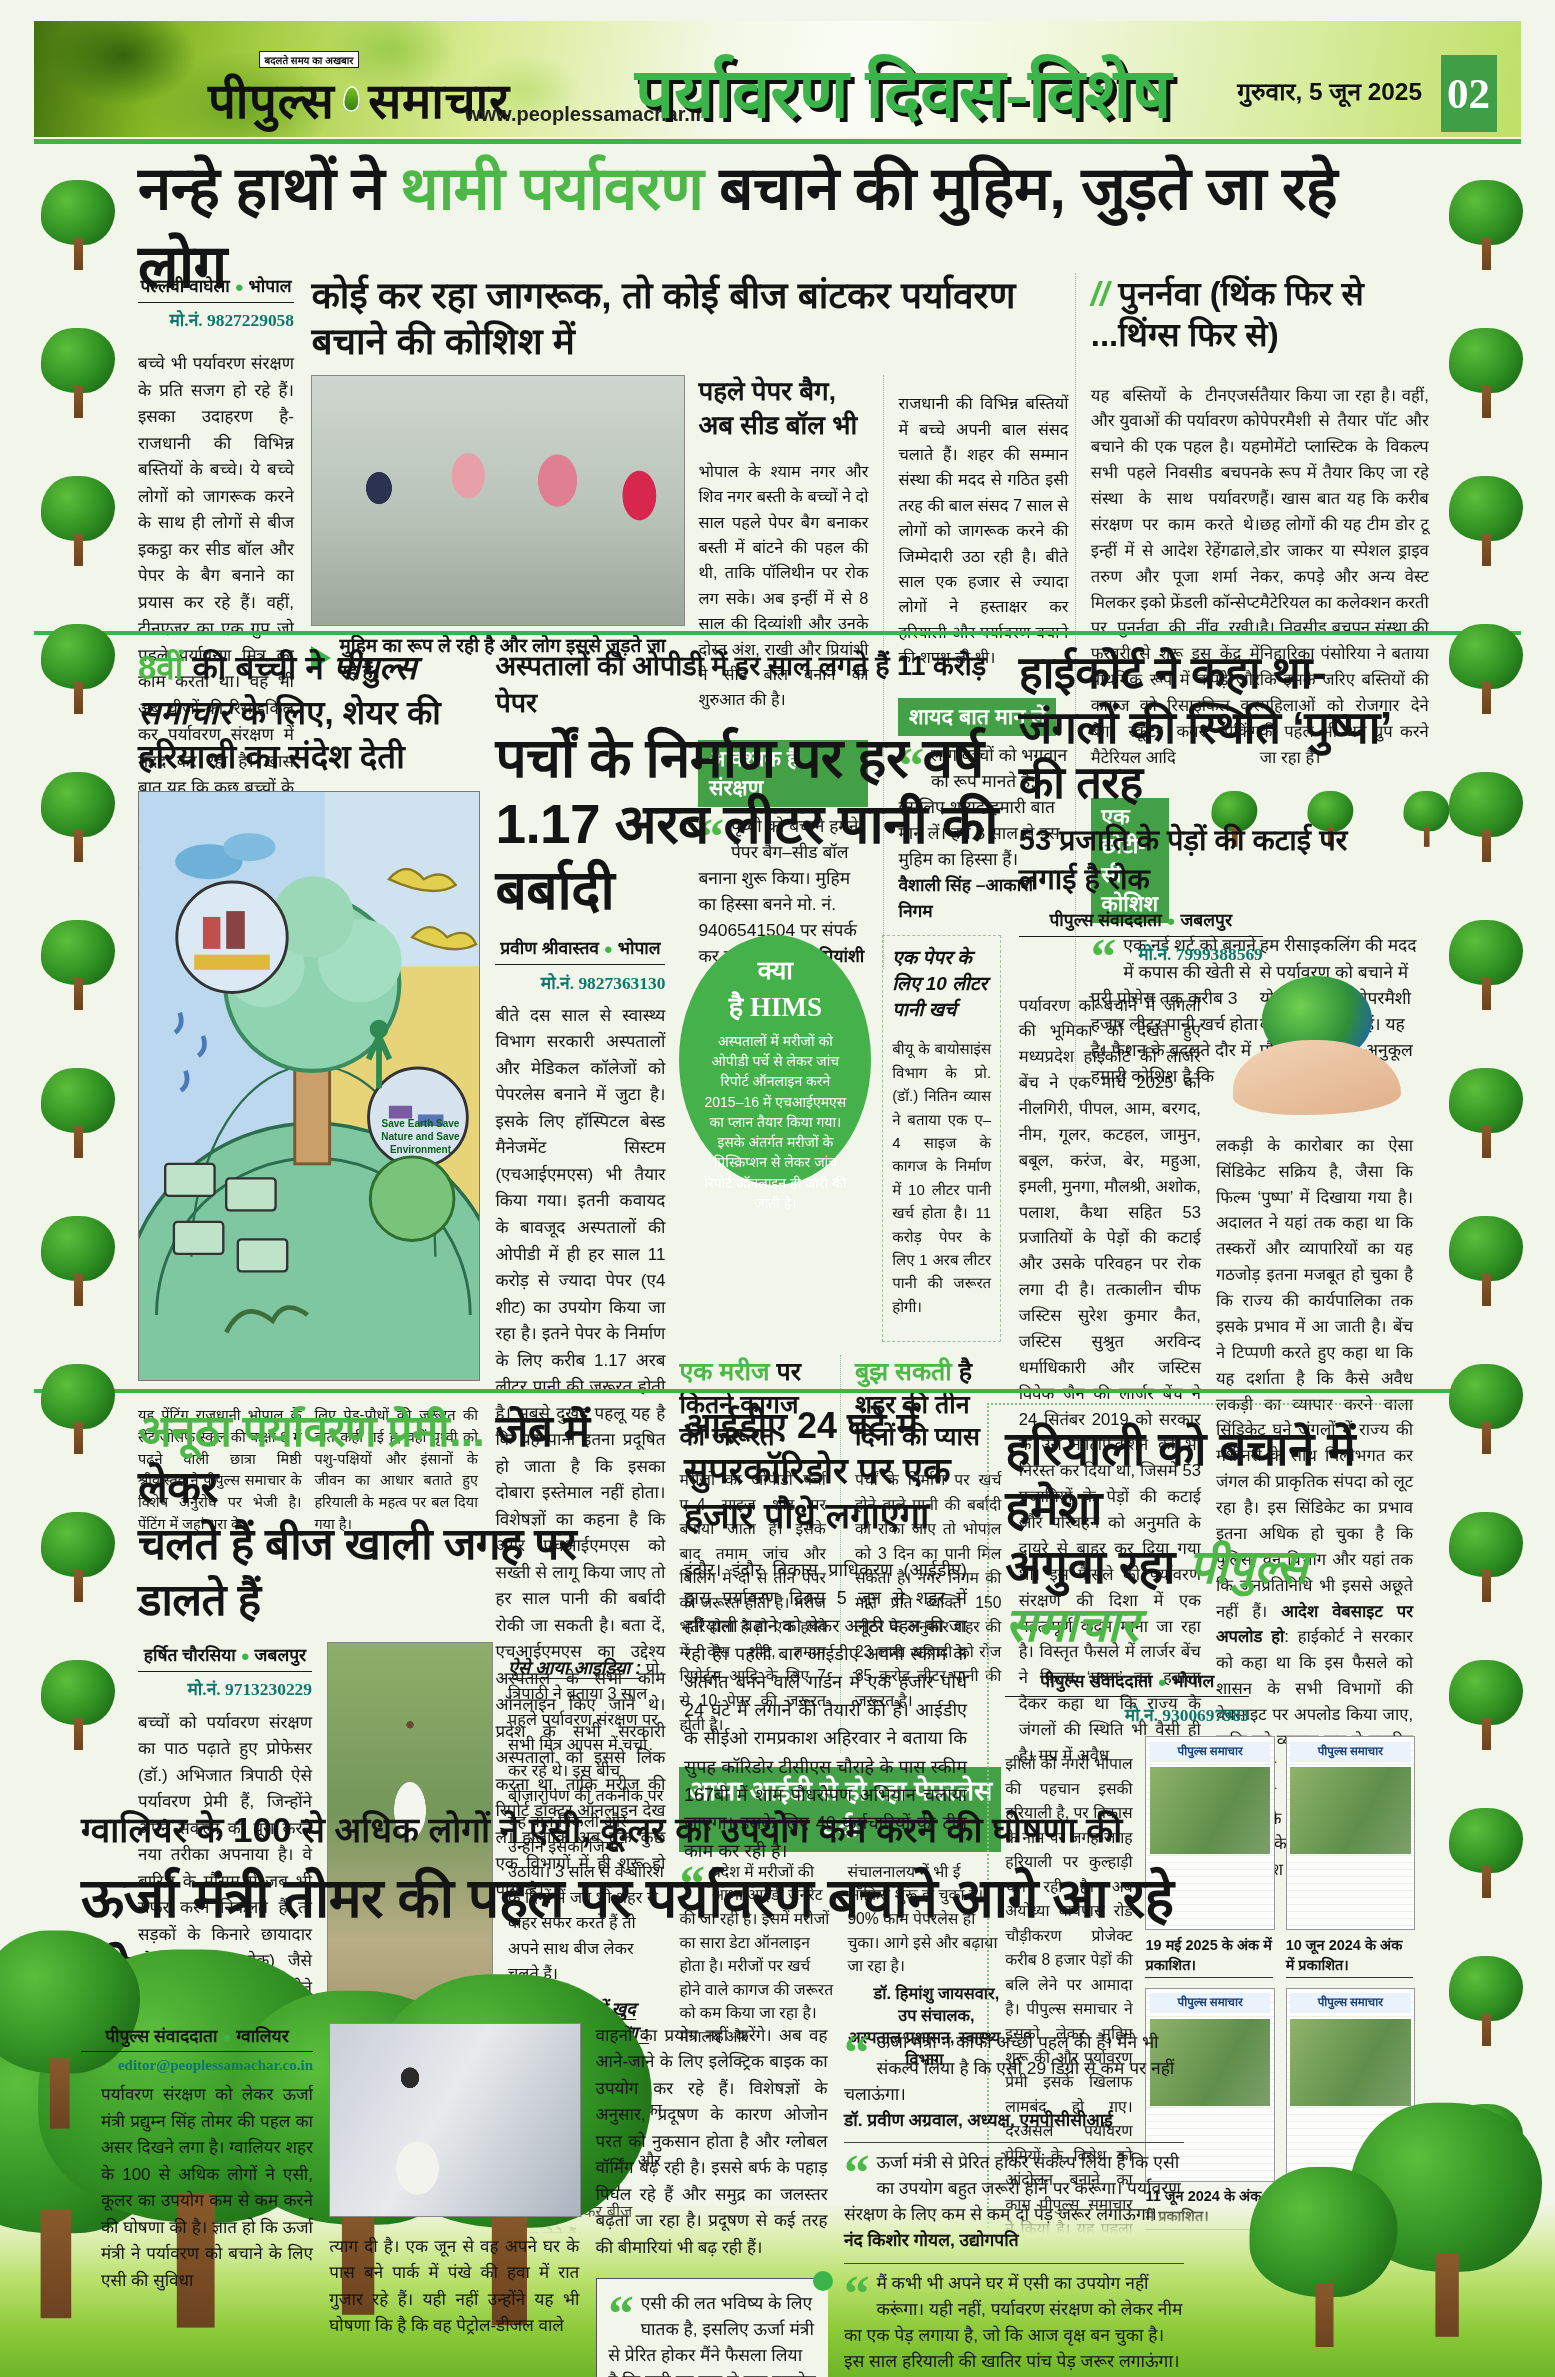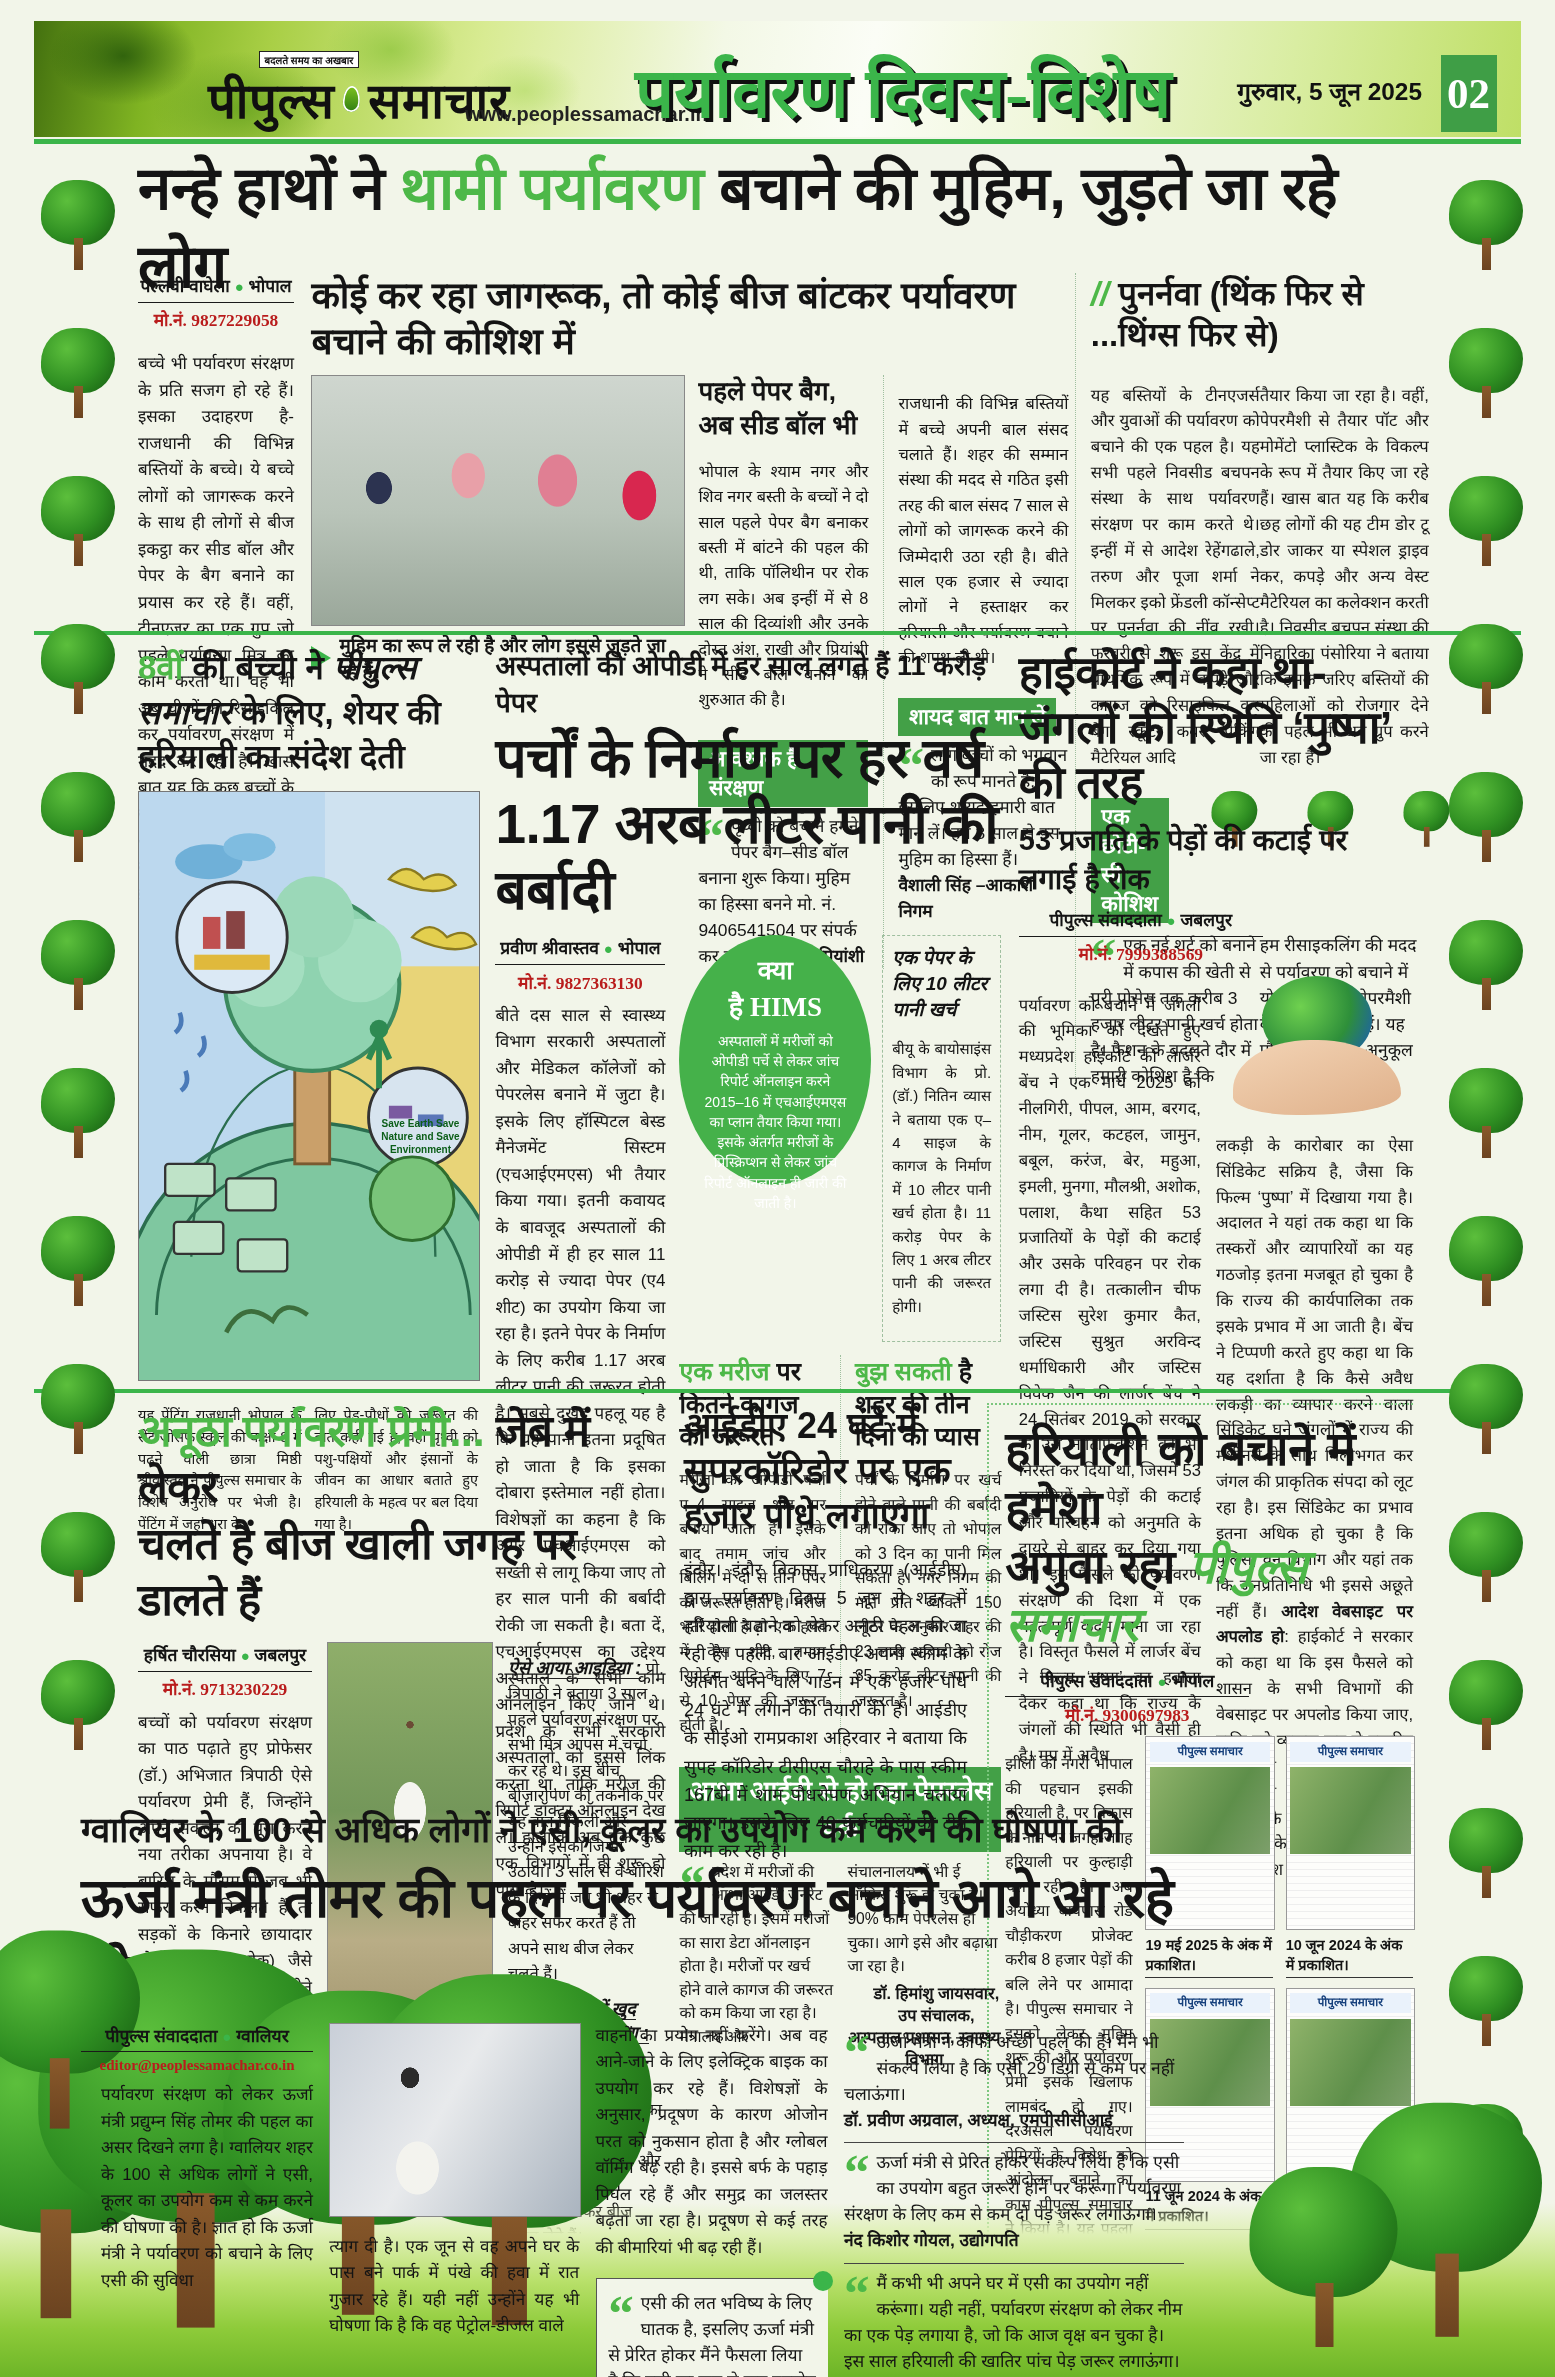--- a/index.html
+++ b/index.html
@@ -25,21 +25,21 @@
   .issuedate{position:absolute;right:99px;top:53px;font-size:24.4px;font-weight:800;color:#111;}
   .pageno{position:absolute;right:24.4px;top:34px;width:56px;height:77px;background:#3f9e46;color:#fff;
     display:flex;align-items:center;justify-content:center;font-size:43px;font-weight:800;
     font-family:"Liberation Serif","DejaVu Serif",serif;}
   .mast-rule{position:absolute;top:139px;left:34px;right:34px;height:4.6px;background:#3bb54a;}
   
   .grn{color:#4db848;}
   .brand-i{font-style:italic;font-family:"Liberation Serif","DejaVu Serif",serif;}
   .byline{font-size:17.4px;font-weight:800;text-align:center;padding-bottom:4.6px;border-bottom:1.7px solid #1a1a1a;}
   .byline .dot{color:#3bb54a;font-size:15px;}
-  .phone{font-size:17.4px;font-weight:700;color:#b91c1c;text-align:center;margin-top:4.6px;
+  .phone{font-size:17.4px;font-weight:700;color:#0f766e;text-align:right;margin-top:4.6px;
     font-family:"Liberation Serif","DejaVu Serif",serif;}
   .bodytxt{font-size:17px;line-height:1.56;text-align:justify;}
   .glabel{display:inline-block;background:#43a047;color:#fff;font-size:21.5px;font-weight:800;
     padding:3.5px 10.5px 5.8px;margin:10.5px 0 5.8px;}
   .qmark{color:#4db848;font-size:51px;line-height:.6;font-weight:900;float:left;margin:8.1px 7px 0 0;
     font-family:"Liberation Serif","DejaVu Serif",serif;}
   .qtxt{font-size:17.4px;line-height:1.5;text-align:justify;}
   .qby{font-weight:800;}
   .rule{position:absolute;left:34px;right:34px;height:4.1px;background:#3bb54a;}
   .kicker{font-weight:800;}

